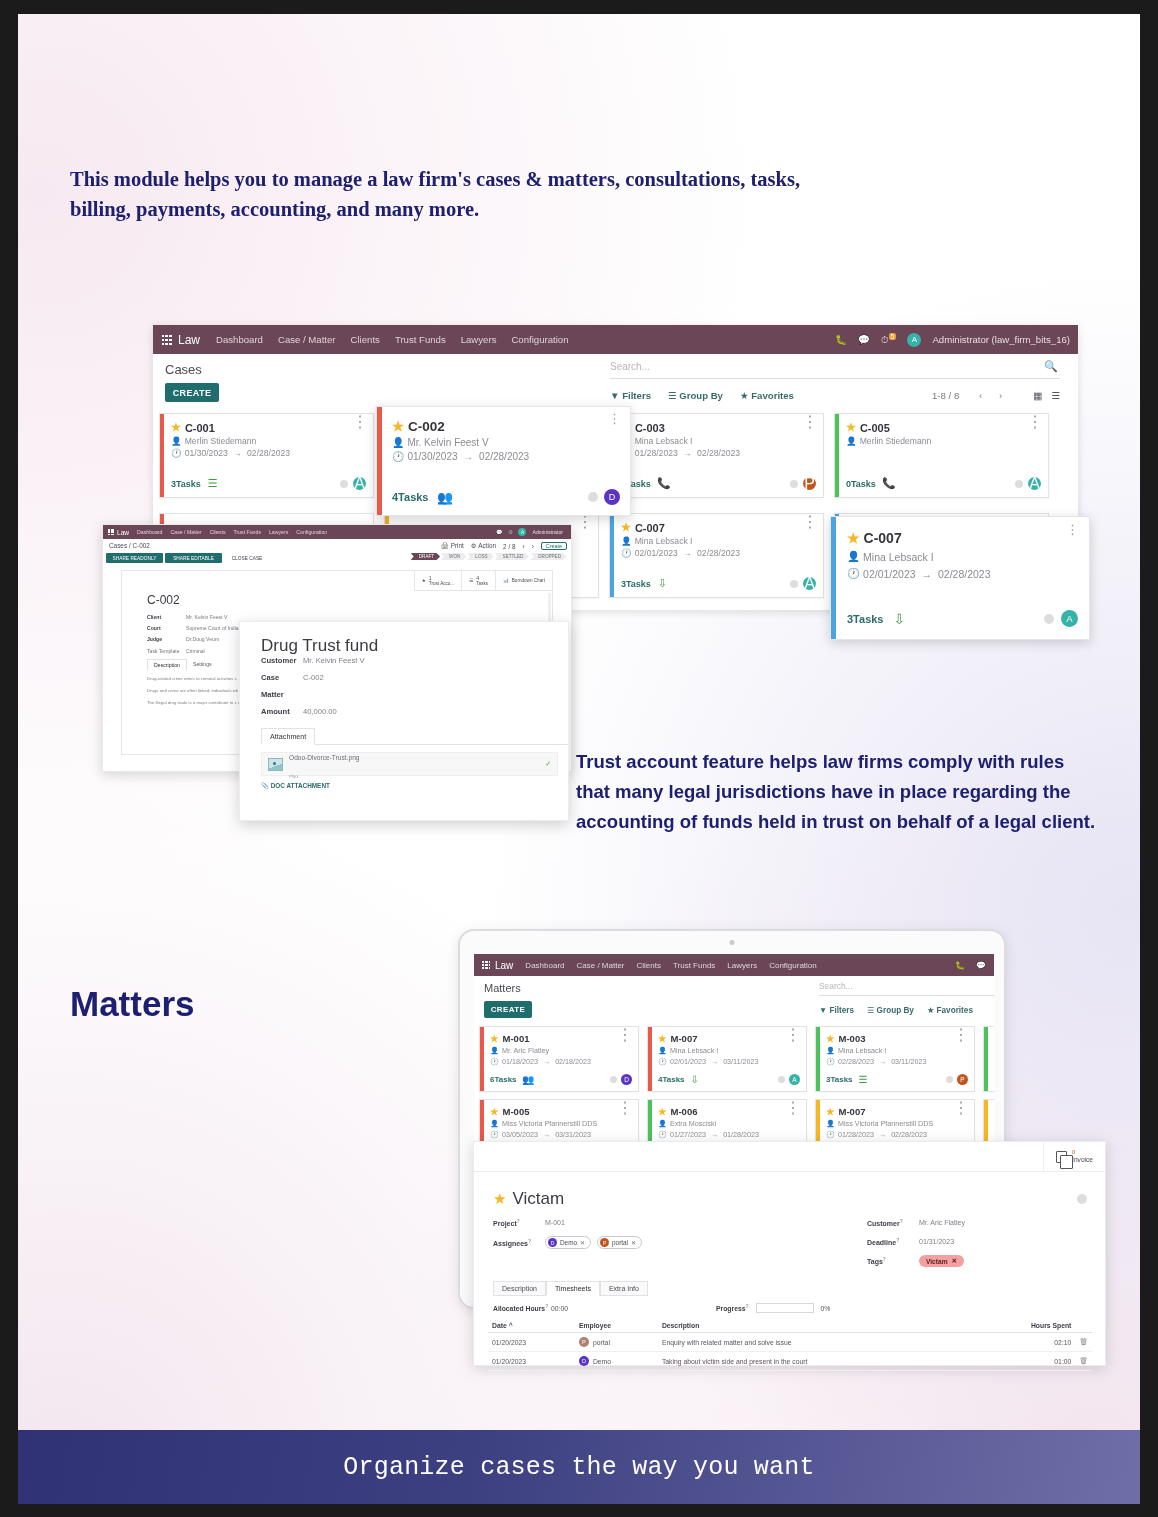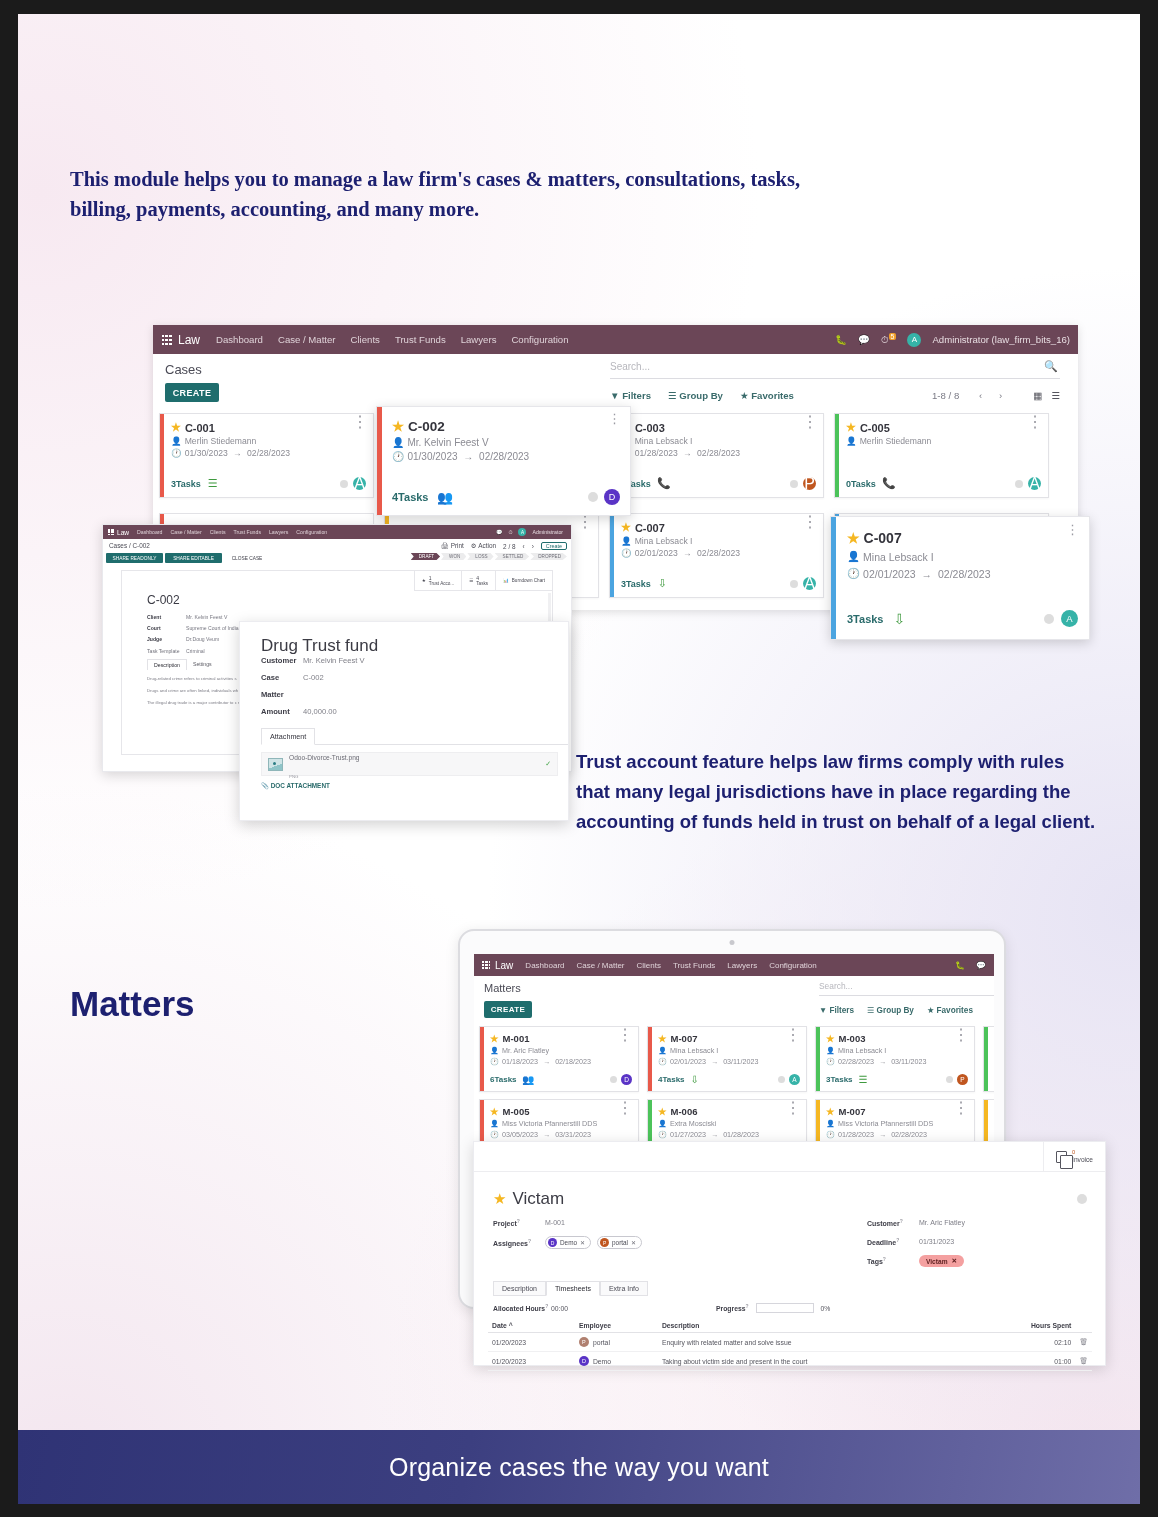--- a/index.html
+++ b/index.html
@@ -45,21 +45,21 @@
     position: absolute; left: 558px; top: 733px; width: 520px;
     font-size: 18.5px; font-weight: bold; color: #1d2070; line-height: 1.62;
   }
 
   
   .footer {
     position: absolute; left: 0; bottom: 0; width: 1122px; height: 74px;
     background: linear-gradient(100deg, #2f3375 0%, #3c3f80 40%, #6f6ea8 100%);
     display: flex; align-items: center; justify-content: center;
   }
-  .footer span { color: #fff; font-size: 25px; letter-spacing: .2px; }
+  .footer span { color: #fff; font-size: 25px; letter-spacing: .2px; font-family: Liberation Mono, monospace; }
 
   
   .shot { position: absolute; background: #fff; }
   .odoo-top {
     background: #6b4657; color: #e8dde2; display: flex; align-items: center;
     font-size: 9.6px; white-space: nowrap;
   }
   .odoo-top .brand { color: #fff; font-size: 12px; margin-right: 16px; display:flex; align-items:center; gap:6px;}
   .grid-ico {
     display:inline-block; width:10px; height:10px;

